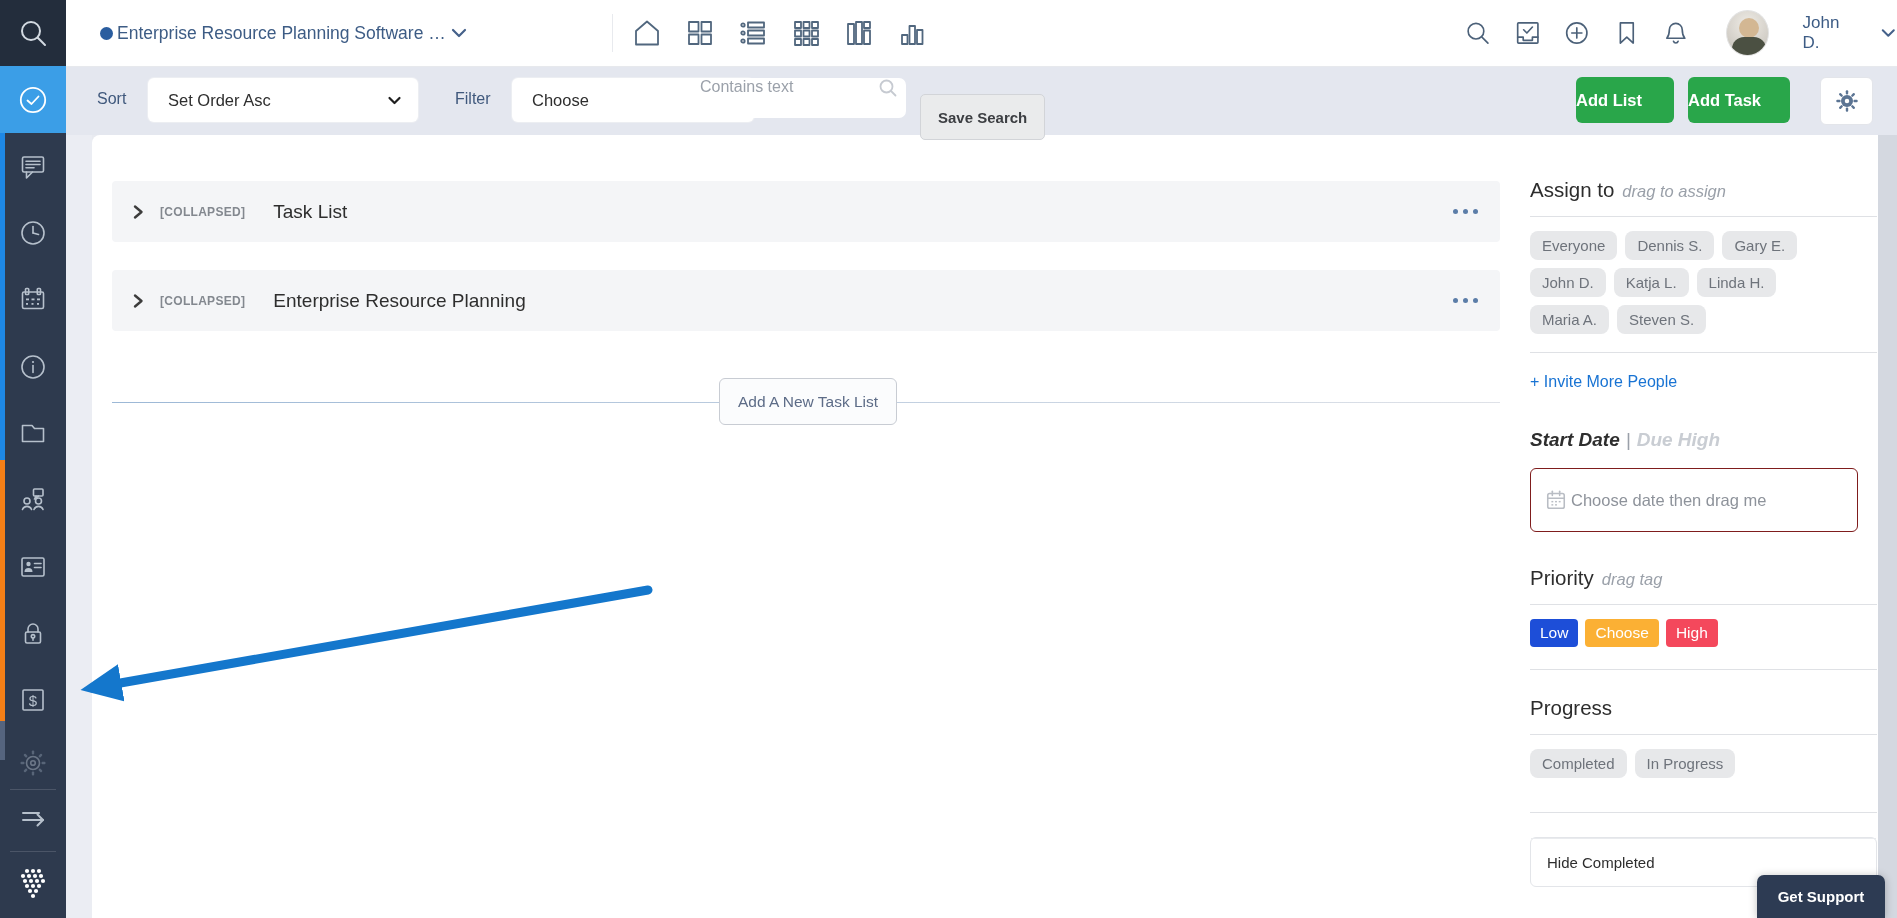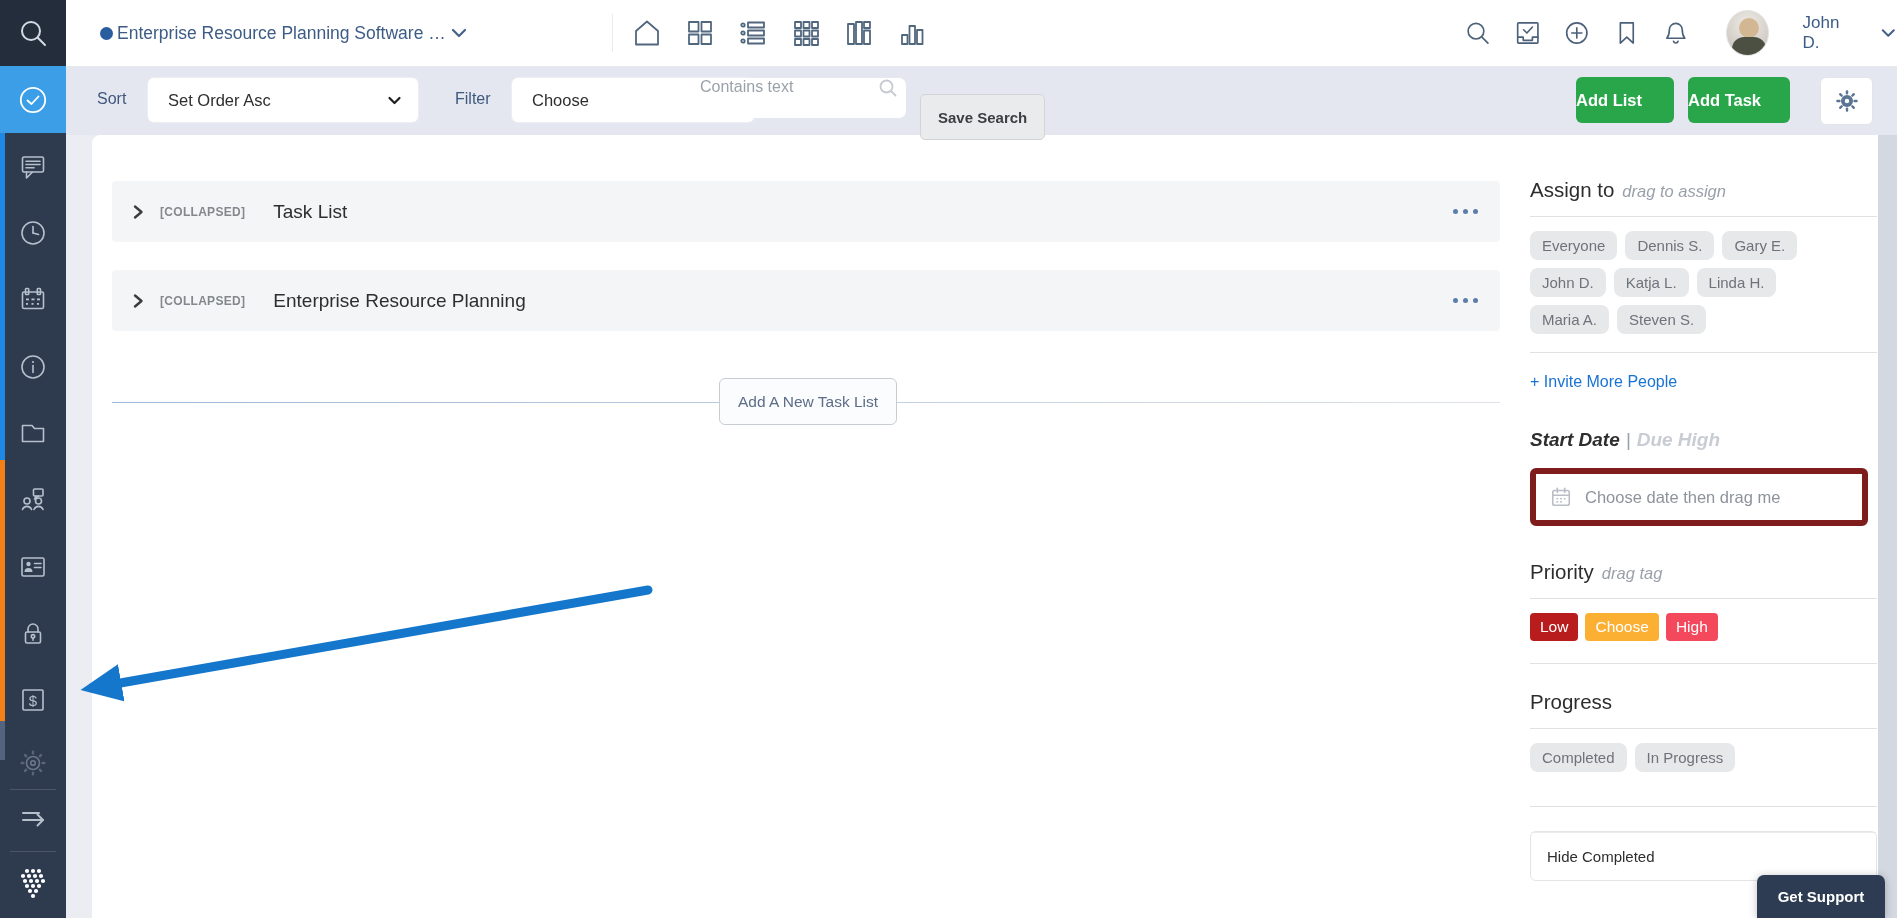--- a/index.html
+++ b/index.html
@@ -69,24 +69,24 @@
   .p-head{font-size:20.5px;color:#2d2d2d;font-weight:500;}
   .p-hint{font-size:16.5px;color:#9aa0a9;font-style:italic;font-weight:normal;margin-left:8px;}
   .p-hr{height:1px;background:#dfe1e5;border:none;margin:14px 0;}
   .pillwrap{display:flex;flex-wrap:wrap;gap:8px;max-width:302px;}
   .pill{background:#e7e8ea;color:#6e737b;font-size:15px;padding:6px 12px;border-radius:8px;cursor:pointer;white-space:nowrap;}
   .invite{color:#1873d3;font-size:16px;cursor:pointer;display:inline-block;margin:6px 0 2px 0;}
   .dates-head{font-size:19px;font-style:italic;margin-top:36px;}
   .dates-head .start{color:#2e2e2e;font-weight:bold;}
   .dates-head .sep{color:#9aa0a9;margin:0 6px;}
   .dates-head .due{color:#c9cdd3;font-weight:bold;}
-  .datebox{margin-top:17px;width:298px;height:46px;border:6px solid #7f1d1d;border-radius:6px;background:#fff;display:flex;align-items:center;gap:13px;padding:0 14px;cursor:pointer;}
+  .datebox{margin-top:17px;width:298px;height:46px;border:1px solid #7f1d1d;border-radius:6px;background:#fff;display:flex;align-items:center;gap:4px;padding:8px 14px;cursor:pointer;}
   .datebox .txt{font-size:16.5px;color:#8e939b;}
   .prio-pill{color:#fff;font-size:15.5px;padding:5px 10px;border-radius:4px;cursor:pointer;}
-  .prio-low{background:#b91c1c;}
+  .prio-low{background:#1d4ed8;}
   .prio-med{background:#fbb034;}
   .prio-high{background:#f4485c;}
   .saved-card{margin-top:24px;width:345px;border:1px solid #e3e5e9;border-radius:6px;background:#fff;}
   .saved-card .sc-head{font-size:16px;font-weight:bold;color:#141414;padding:17px 16px;}
   .saved-card .sc-div{height:1px;background:#e9ebee;}
   .saved-card .sc-item{font-size:15px;color:#2e2e2e;padding:15px 16px;cursor:pointer;}
 
   
   .get-support{left:1757px;top:875px;width:128px;height:43px;background:#2d3b53;border-radius:7px 7px 0 0;color:#fff;font-size:15px;font-weight:bold;z-index:40;box-shadow:0 1px 8px rgba(0,0,0,.25);cursor:pointer;}
   .arrow-layer{left:40px;top:572px;width:630px;height:140px;z-index:25;pointer-events:none;}

